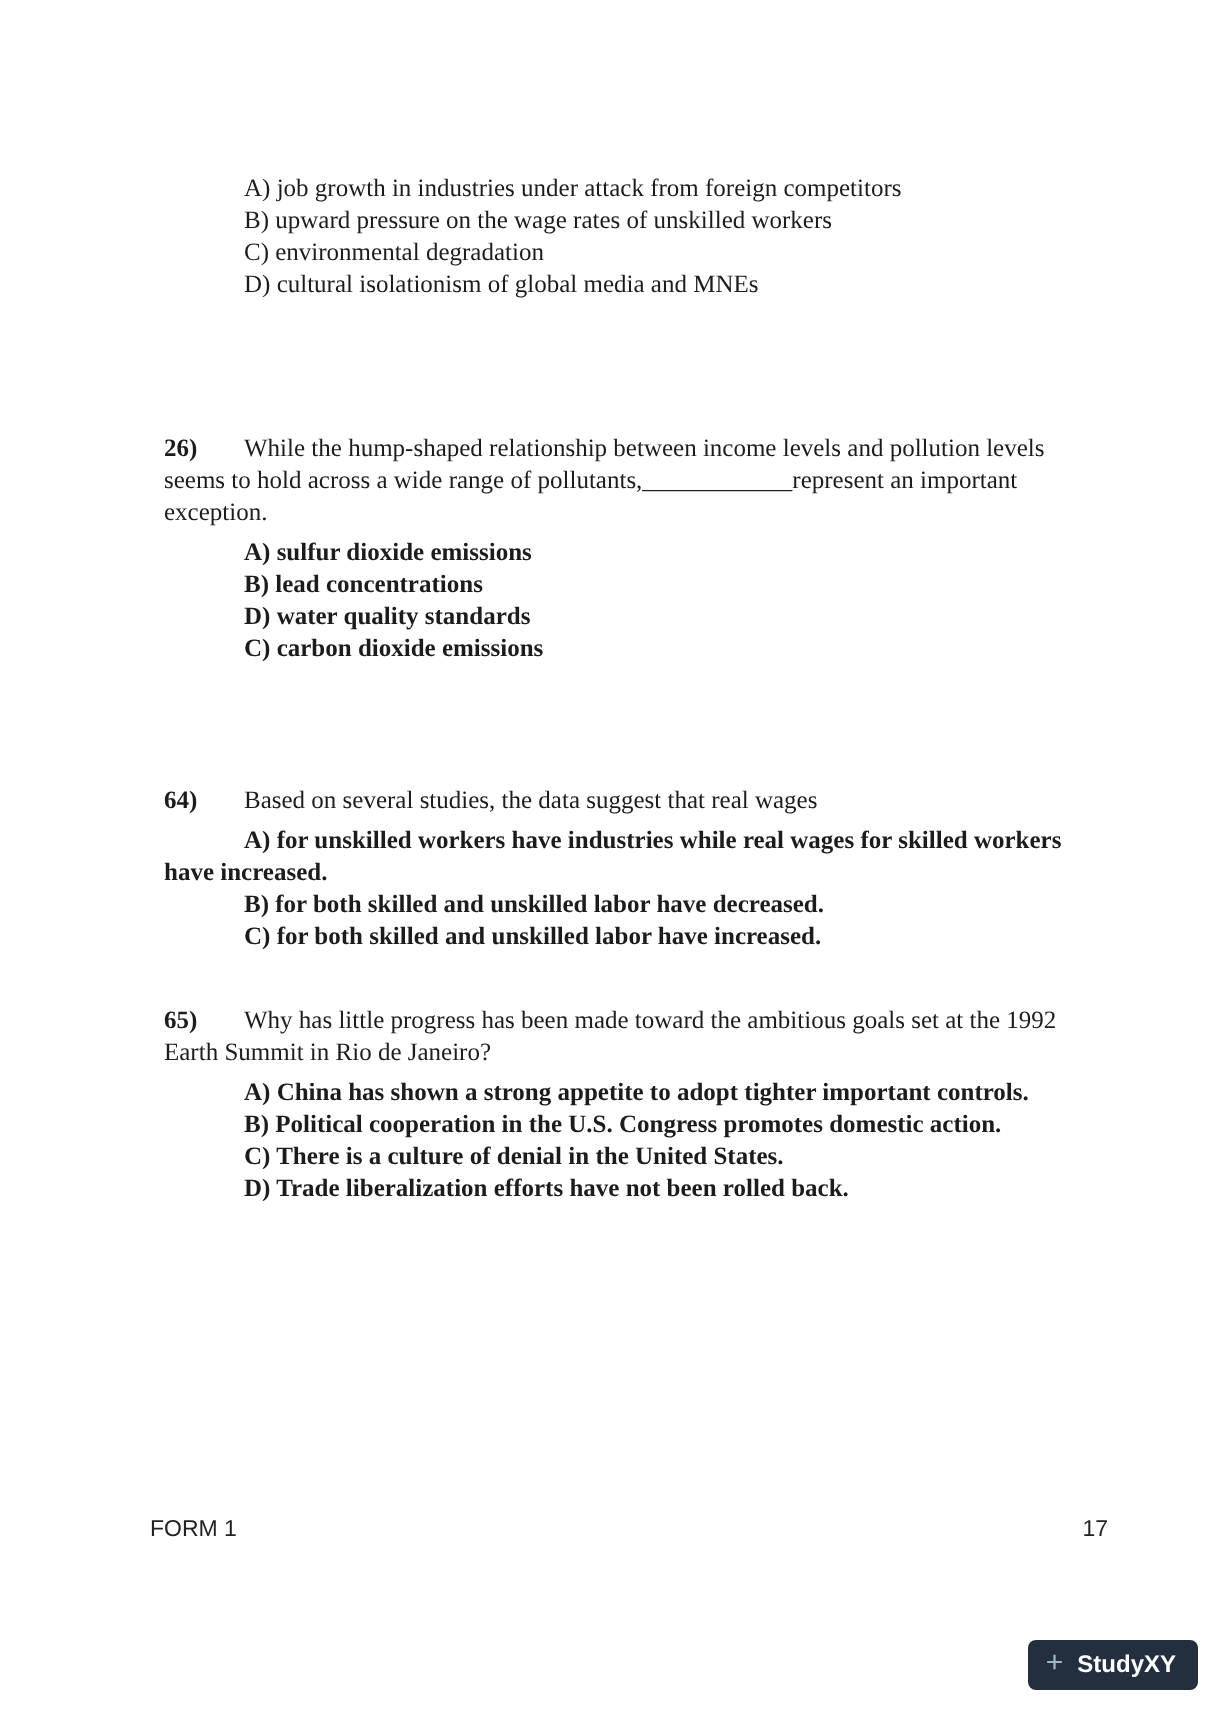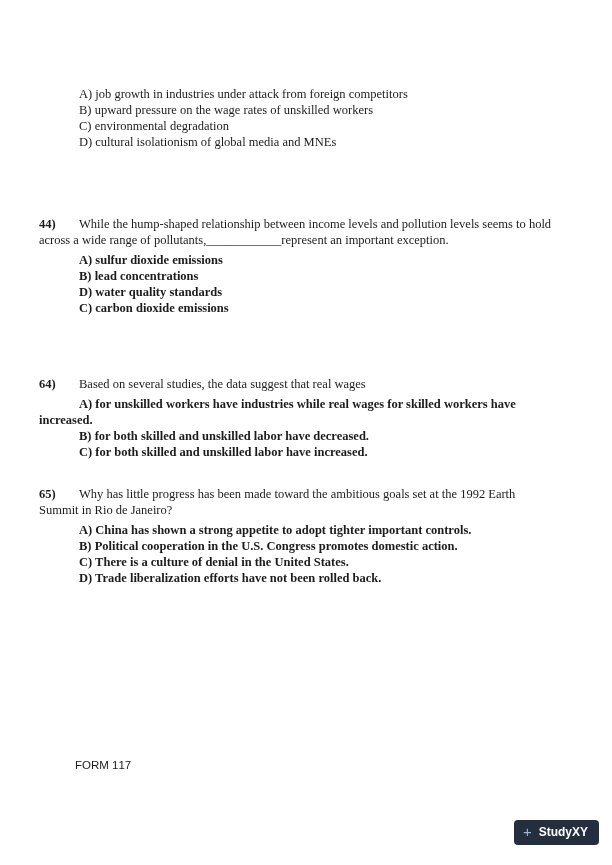--- a/index.html
+++ b/index.html
@@ -12,21 +12,21 @@
     width: 612px;
     height: 865px;
     background: #ffffff;
     overflow: hidden;
     font-family: "Liberation Serif", serif;
     font-size: 12.5px;
     line-height: 16px;
     color: #1c1c1c;
   }
   .content {
-    padding: 86px 58px 0 39px;
+    padding: 86px 58px 0 82px;
   }
   p { margin: 0; }
 
   
   .option {
     text-indent: 40px;
   }
 
   
   .stem { }
@@ -40,20 +40,21 @@
   .gap-sm   { margin-top: 4px; font-weight: bold; }
   .gap-lg-2 { margin-top: 60px; }
   .gap-lg-3 { margin-top: 26px; }
 
   .footer {
     position: absolute;
     left: 75px;
     right: 58px;
     top: 757px;
     display: flex;
+    justify-content: space-between;
     font-family: "Liberation Sans", sans-serif;
     font-size: 11.5px;
     color: #222;
   }
 
   .brand-badge {
     position: absolute;
     right: 13px;
     top: 820px;
     display: flex;
@@ -83,21 +84,21 @@
 
     <div>
       <p class="option">A) job growth in industries under attack from foreign competitors</p>
       <p class="option">B) upward pressure on the wage rates of unskilled workers</p>
       <p class="option">C) environmental degradation</p>
       <p class="option">D) cultural isolationism of global media and MNEs</p>
     </div>
 
     <div>
       <p class="stem gap-lg-1">
-        <span class="qnum">44)</span><span>While the hump-shaped relationship between income levels and pollution levels seems to hold across a wide range of pollutants,____________represent an important exception.</span>
+        <span class="qnum">26)</span><span>While the hump-shaped relationship between income levels and pollution levels seems to hold across a wide range of pollutants,____________represent an important exception.</span>
       </p>
       <div class="gap-sm">
         <p class="option">A) sulfur dioxide emissions</p>
         <p class="option">B) lead concentrations</p>
         <p class="option">D) water quality standards</p>
         <p class="option">C) carbon dioxide emissions</p>
       </div>
     </div>
 
     <div>

